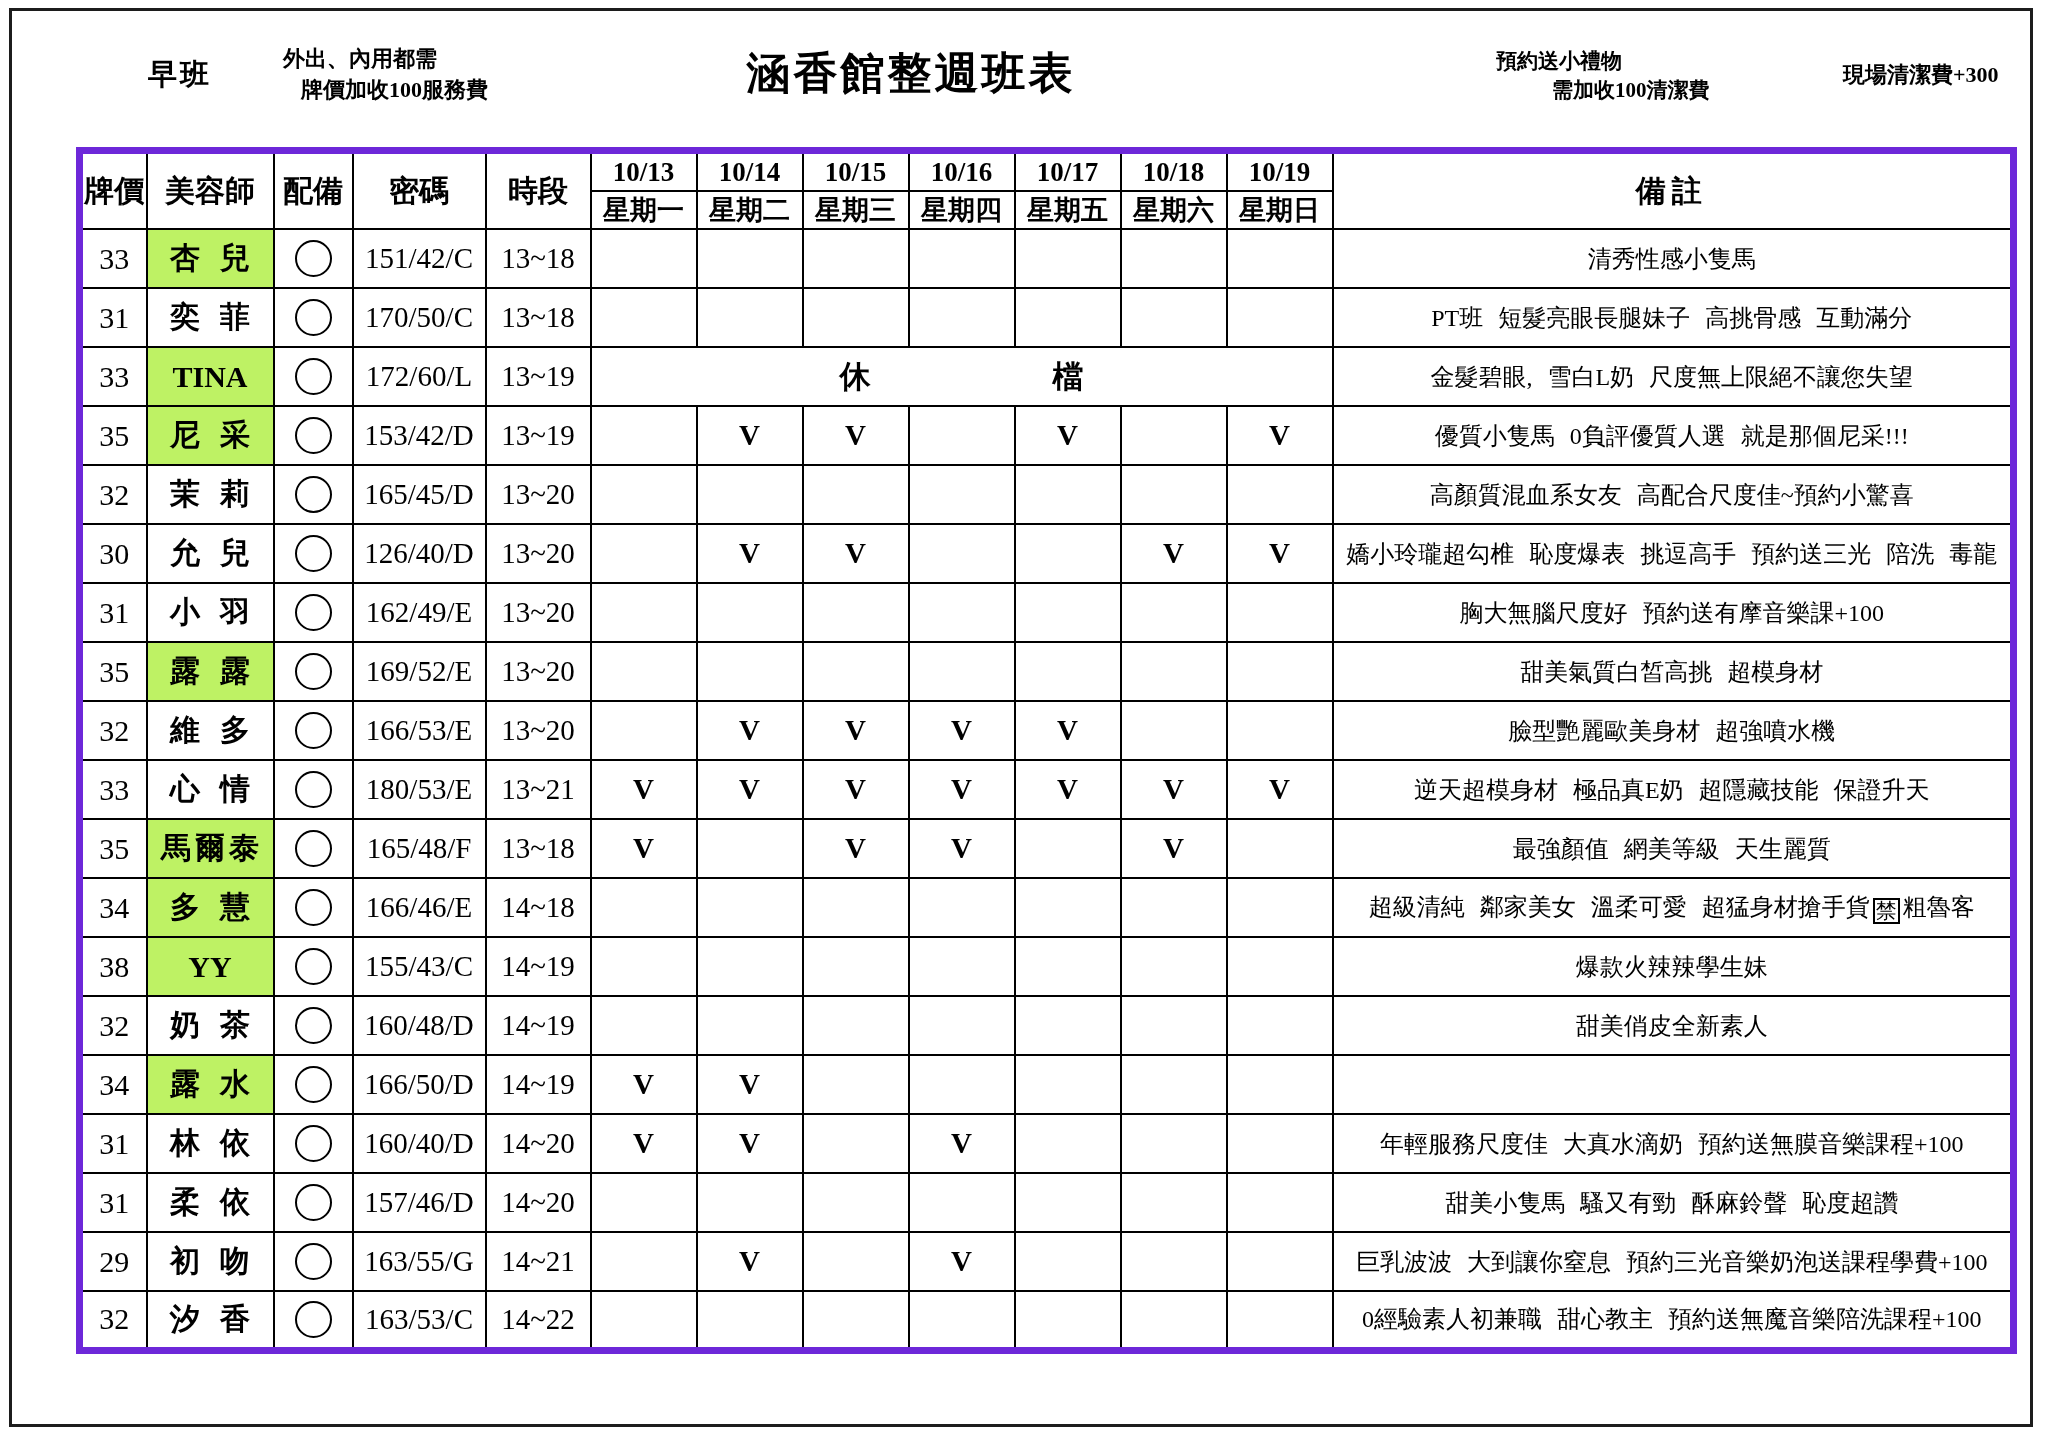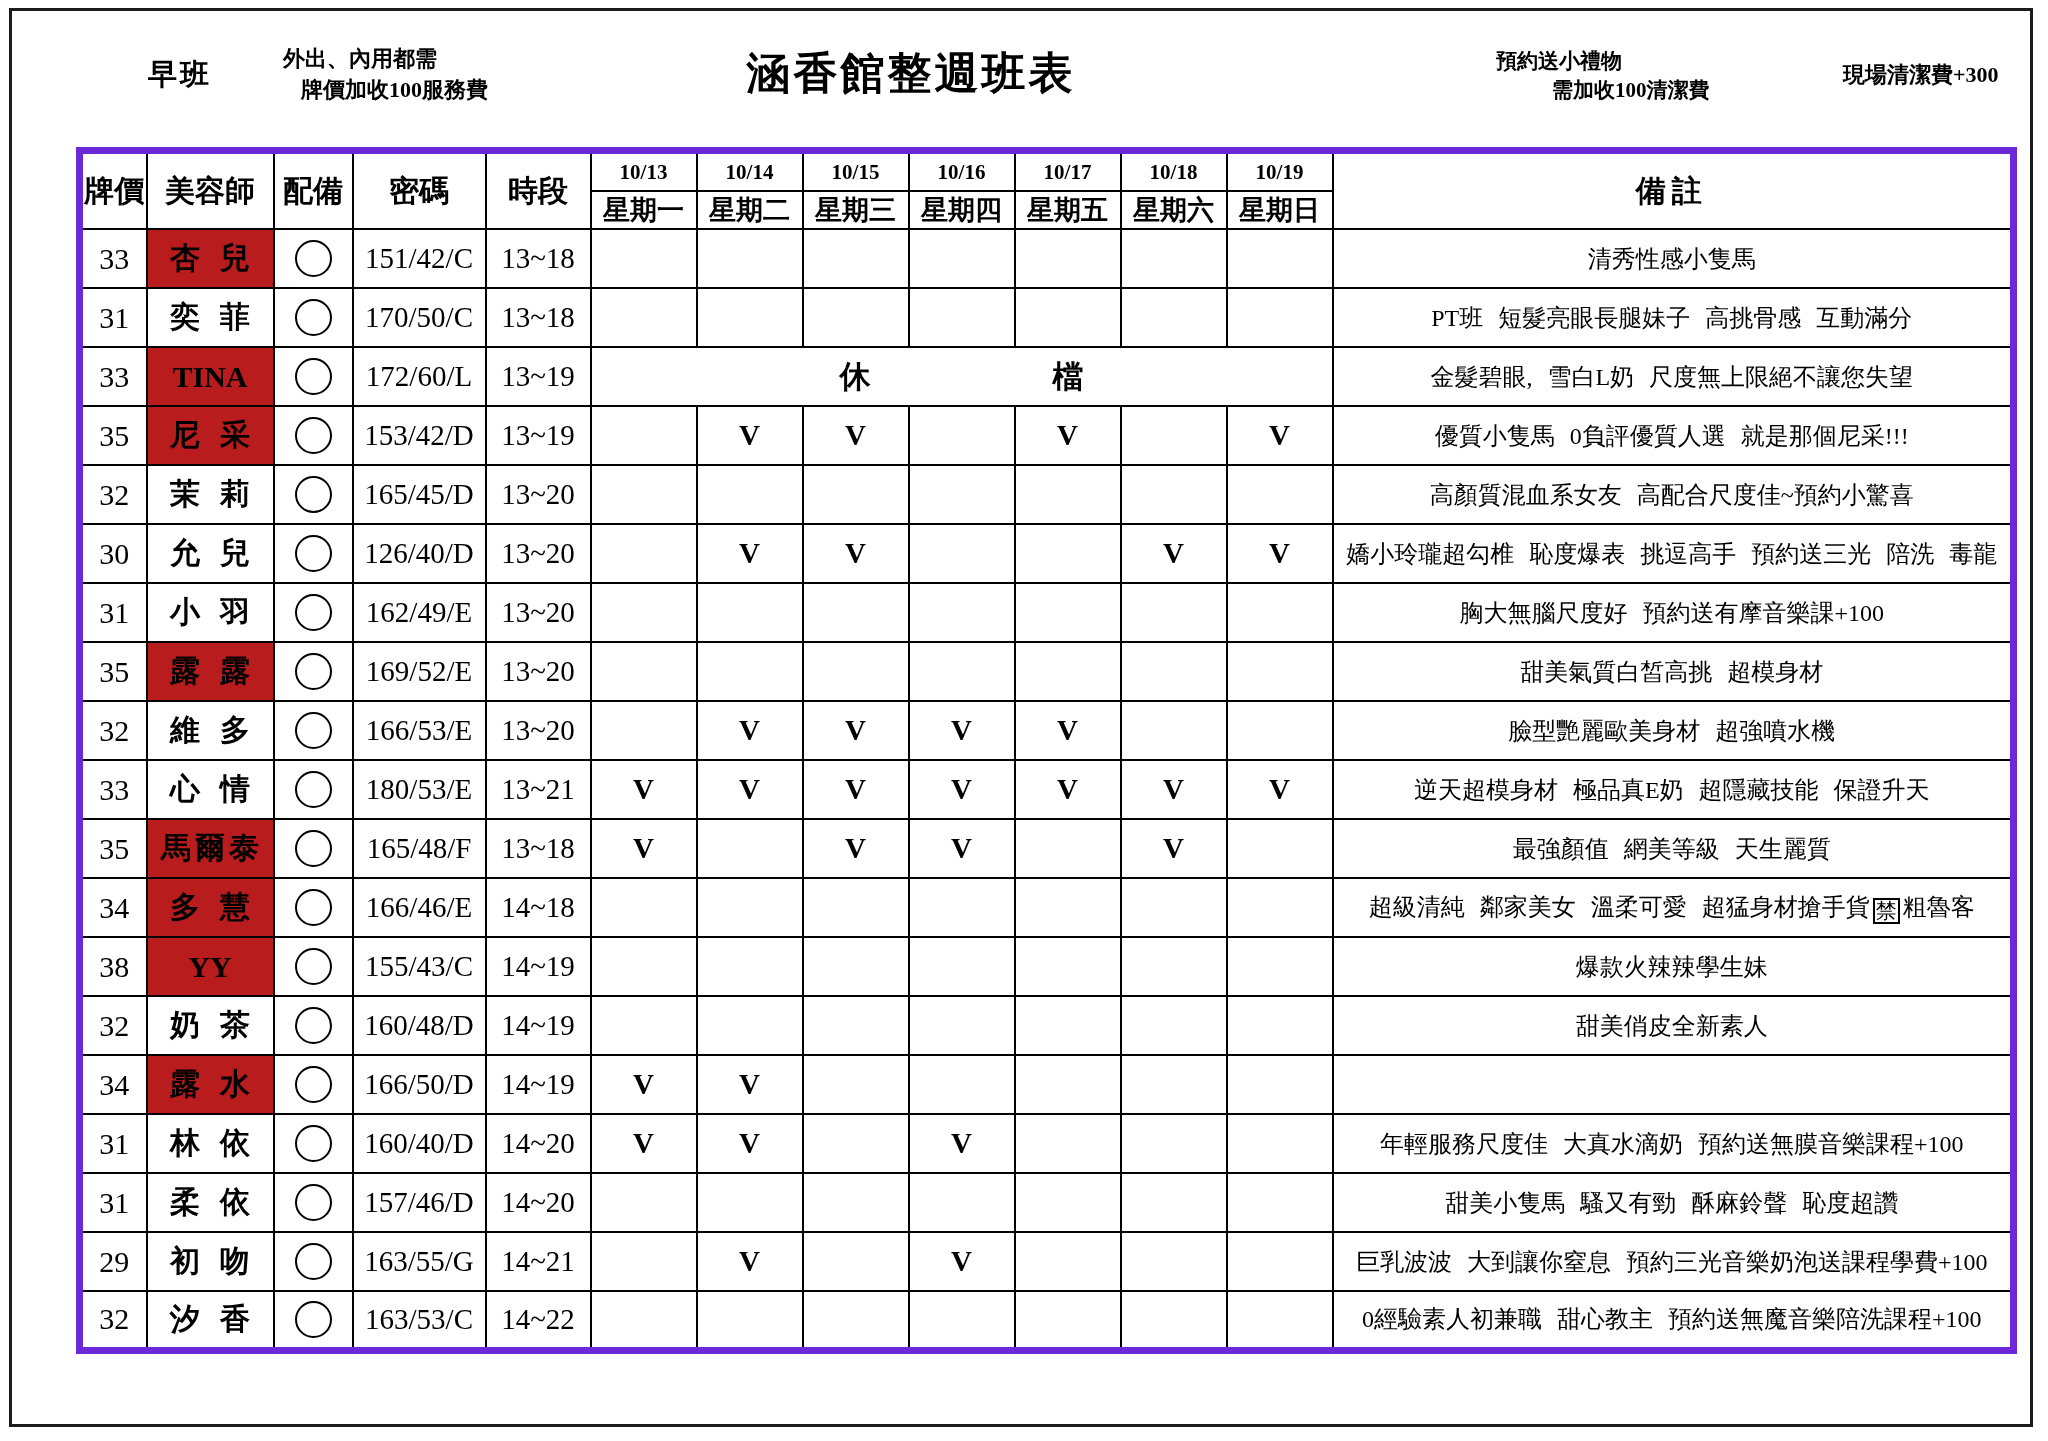--- a/index.html
+++ b/index.html
@@ -28,26 +28,26 @@
   }
   .sched th, .sched td {
     border:2px solid #000; padding:0; text-align:center; vertical-align:middle;
     overflow:hidden; white-space:nowrap;
   }
   .sched { border:7px solid #6d28d9; }
   tr.h1 th { height:36px; }
   tr.h2 th { height:35px; }
   .th-main   { font-size:30px; font-weight:bold; }
   .th-remark { font-size:30px; font-weight:bold; letter-spacing:6px; }
-  .th-date   { font-size:21px; font-weight:bold;border-radius:11px; }
+  .th-date   { font-size:27px; font-weight:bold;border-radius:11px; }
   .th-week   { font-size:27px; font-weight:bold; }
   tbody tr { height:59px; }
   .c-price  { font-size:30px; }
   .c-name   { font-size:30px; font-weight:bold; }
-  .c-name.shaded { background:#b91c1c;margin-top:32px; }
+  .c-name.shaded { background:#bef264;margin-top:32px; }
   .c-name .nm2 { letter-spacing:20px; margin-right:-20px; }
   .c-name .nm3 { letter-spacing:4px;  margin-right:-4px; }
   .c-equip  {}
   .circle {
     width:37px; height:37px; border:2px solid #000; border-radius:50%;
     margin:0 auto; box-sizing:border-box;
   }
   .c-code { font-size:29px; }
   .c-time { font-size:29px; }
   .c-day  { font-size:29px; font-weight:bold; }

